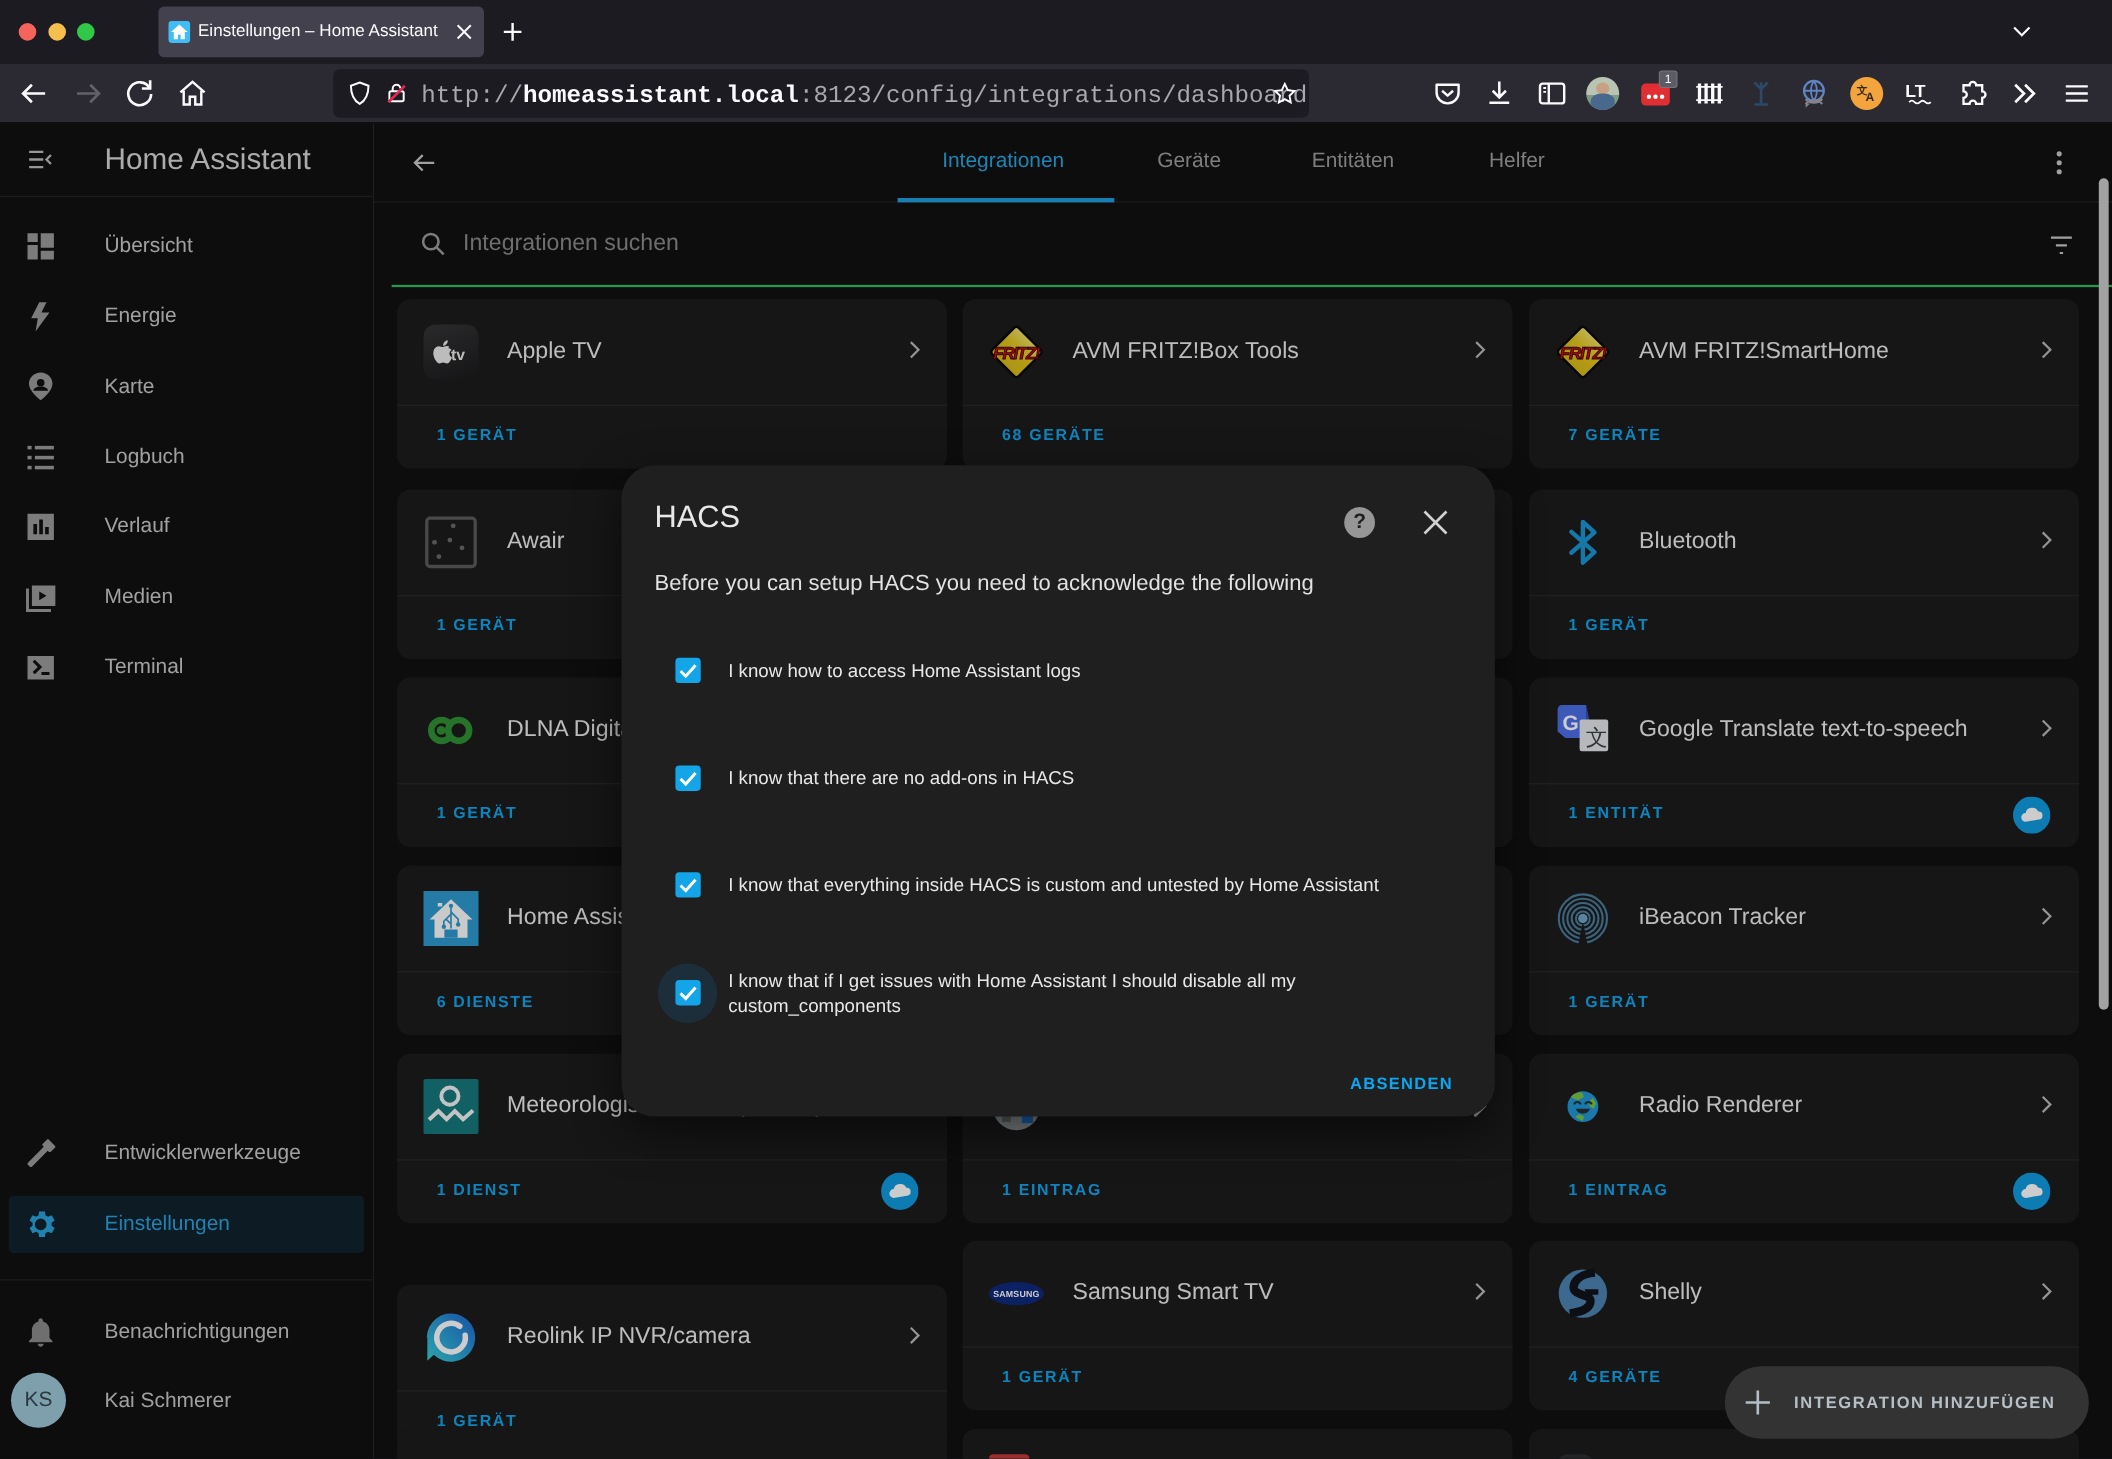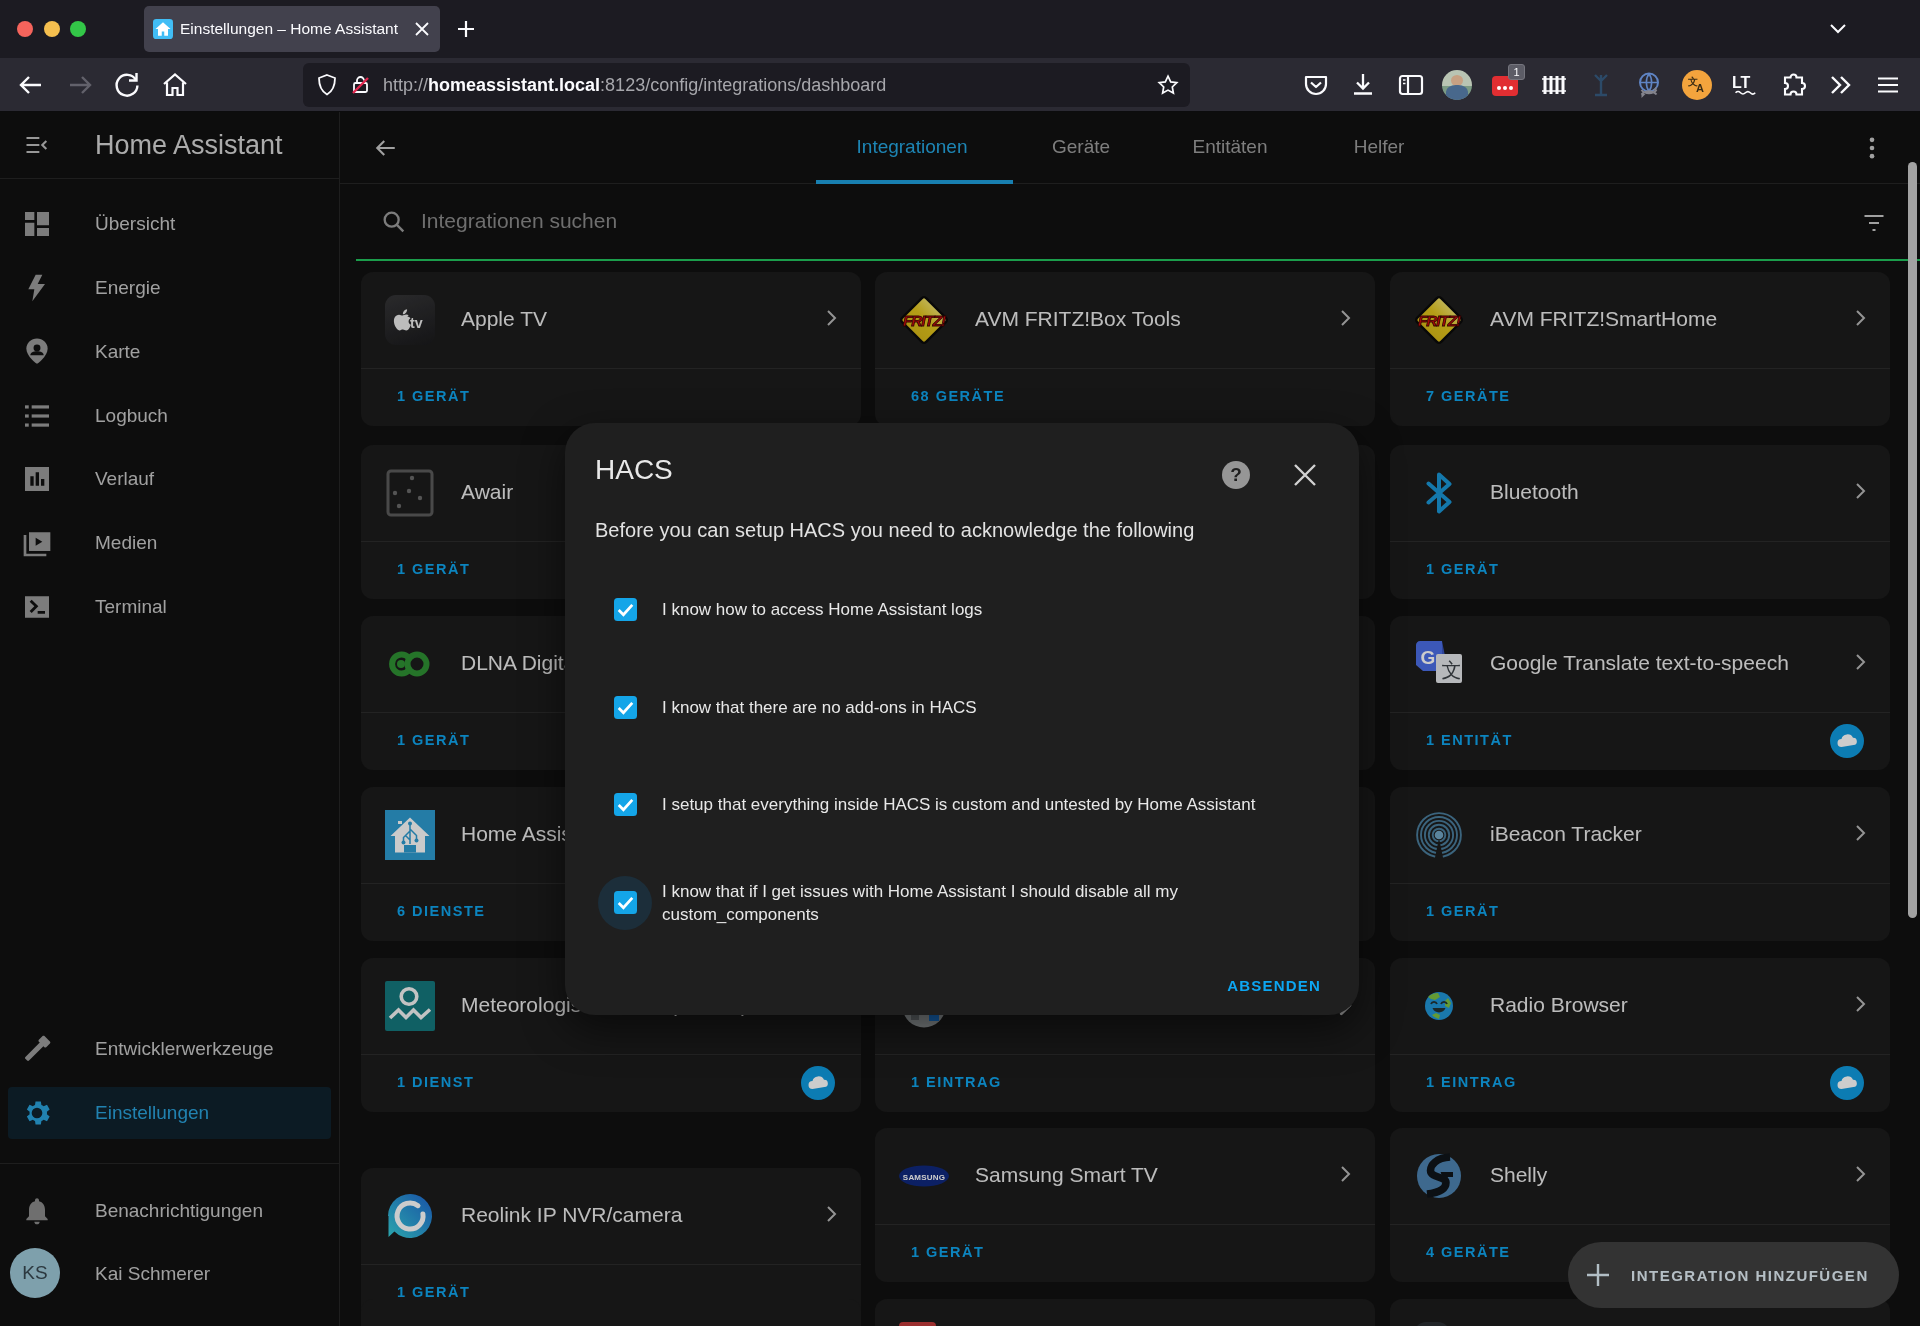--- a/index.html
+++ b/index.html
@@ -7,21 +7,21 @@
     font-family:"Liberation Sans", sans-serif; }
   
   #tabbar { position:absolute; left:0; top:0; width:1920px; height:58px; background:#1c1b22; }
   .tl { position:absolute; top:21px; width:16px; height:16px; border-radius:50%; }
   #tab { position:absolute; left:144px; top:6px; width:296px; height:46px; background:#42414d;
     border-radius:5px; color:#fbfbfe; }
   #tabtitle { position:absolute; left:36px; top:14px; font-size:15.5px; color:#fbfbfe; white-space:nowrap; }
   #newtab { position:absolute; left:450px; top:13px; width:32px; height:32px; color:#fbfbfe; }
   #toolbar { position:absolute; left:0; top:58px; width:1920px; height:54px; background:#2b2a33; border-bottom:1px solid #0c0c0d;}
   #urlbar { position:absolute; left:303px; top:5px; width:887px; height:44px; background:#1c1b22; border-radius:6px; }
-  #urltext { position:absolute; left:80px; top:12px; font-size:18px; color:#a7a7ac; white-space:nowrap; }
+  #urltext { position:absolute; left:80px; top:12px; font-size:22px; color:#a7a7ac; white-space:nowrap;font-family:Liberation Mono, monospace; }
   #urltext b { color:#fbfbfe; font-weight:bold; }
   .ticon { position:absolute; top:0; width:32px; height:54px; display:flex; align-items:center; justify-content:center; }
   
   #app { position:absolute; left:0; top:112px; width:1920px; height:1214px; background:#111111; overflow:hidden; }
   #sidebar { position:absolute; left:0; top:0; width:340px; height:1214px; background:#111111; border-right:1px solid #262626; }
   #sbheader { position:absolute; left:0; top:0; width:339px; height:67px; border-bottom:1px solid #262626; }
   #sbtitle { position:absolute; left:95px; top:18px; font-size:27px; color:#d6d6d6; }
   .sbitem { position:absolute; left:0; width:339px; height:64px; }
   .sbitem .icon { position:absolute; left:21px; top:16px; width:32px; height:32px; color:#9b9b9b; }
   .sbitem .label { position:absolute; left:95px; top:21px; font-size:19px; color:#c9c9c9; }
@@ -423,21 +423,21 @@
             <circle cx="15" cy="15" r="14" fill="#2196d8"></circle>
             <g fill="#7ec242">
               <path d="M4 6 a14 14 0 0 1 10-4 l2 4 l-5 3 l-4-1 Z"></path>
               <path d="M24 7 l3 5 l-2 5 l-4-2 l0-5 Z"></path>
               <path d="M8 24 l4-2 l4 2 l-1 4 a14 14 0 0 1 -7-4 Z"></path>
             </g>
             <path d="M7 13 a3.2 3.2 0 0 1 6 0 M17 13 a3.2 3.2 0 0 1 6 0" stroke="#233" stroke-width="1.8" fill="none"></path>
             <path d="M8.5 17 a7 7 0 0 0 13 0 Z" fill="#233"></path>
           </svg>
       </div>
-      <div class="cname">Radio Browser</div>
+      <div class="cname">Radio Renderer</div>
       <svg class="chev" viewBox="0 0 24 24">
           <path d="M9 5 L16 12 L9 19" stroke="#b9b9b9" stroke-width="2" fill="none"></path>
         </svg>
       <div class="divider"></div>
       <div class="status">1 EINTRAG</div>
       <svg class="cloud" viewBox="0 0 34 34">
           <circle cx="17" cy="17" r="17" fill="#0f9be0"></circle>
           <path d="M11 22 a4 4 0 0 1 0-8 a6 5.5 0 0 1 11.5-1.2 a3.6 3.6 0 0 1 0.5 7.2 Z" fill="#fff" transform="translate(0.5,1)"></path>
         </svg>
     </div>
@@ -586,21 +586,21 @@
           <path d="M4.5 11.5 L9 16 L17.5 6.5" stroke="#fff" stroke-width="2.6" fill="none"></path>
         </svg></div>
     <div class="cblabel" style="top:177px;">I know how to access Home Assistant logs</div>
     <div class="cb" style="top:273px;"><svg width="23" height="23" viewBox="0 0 22 22">
           <path d="M4.5 11.5 L9 16 L17.5 6.5" stroke="#fff" stroke-width="2.6" fill="none"></path>
         </svg></div>
     <div class="cblabel" style="top:275px;">I know that there are no add-ons in HACS</div>
     <div class="cb" style="top:370px;"><svg width="23" height="23" viewBox="0 0 22 22">
           <path d="M4.5 11.5 L9 16 L17.5 6.5" stroke="#fff" stroke-width="2.6" fill="none"></path>
         </svg></div>
-    <div class="cblabel" style="top:372px;">I setup that everything inside HACS is custom and untested by Home Assistant</div>
+    <div class="cblabel" style="top:372px;">I know that everything inside HACS is custom and untested by Home Assistant</div>
     <div style="position:absolute;left:33px;top:453px;width:54px;height:54px;border-radius:50%;background:#1c2e3a;"></div>
     <div class="cb" style="top:468px;"><svg width="23" height="23" viewBox="0 0 22 22">
           <path d="M4.5 11.5 L9 16 L17.5 6.5" stroke="#fff" stroke-width="2.6" fill="none"></path>
         </svg></div>
     <div class="cblabel" style="top:457px;line-height:23px;">I know that if I get issues with Home Assistant I should disable all my<br>custom_components</div>
     <div id="absenden">ABSENDEN</div>
   </div>
   <div id="scrollbar" style="position:absolute;left:1908px;top:50px;width:9px;height:756px;background:#a2a2a2;border-radius:4.5px;"></div>
 </div>
 

